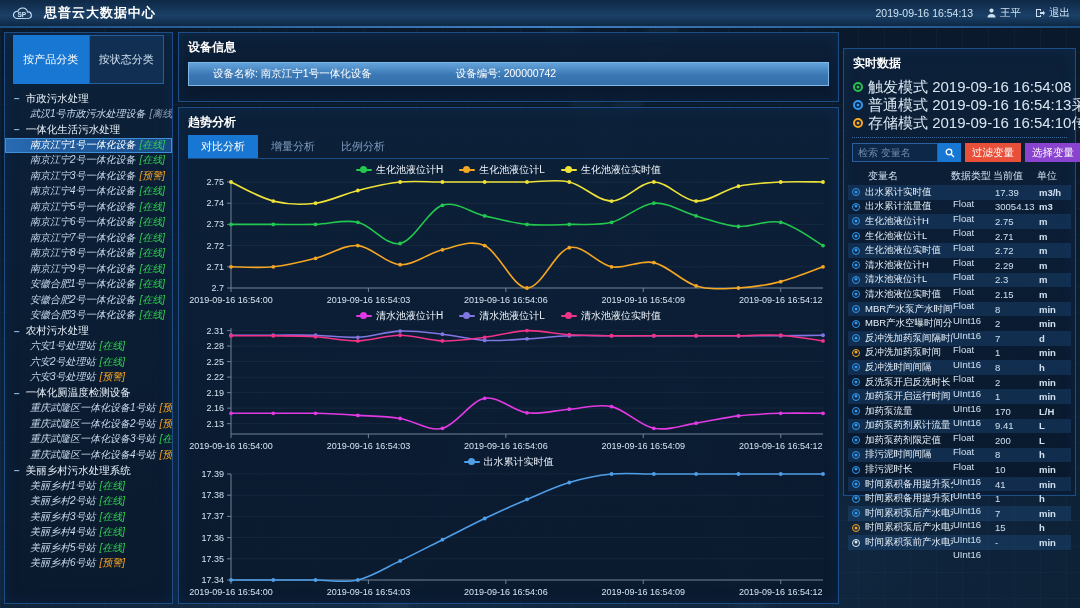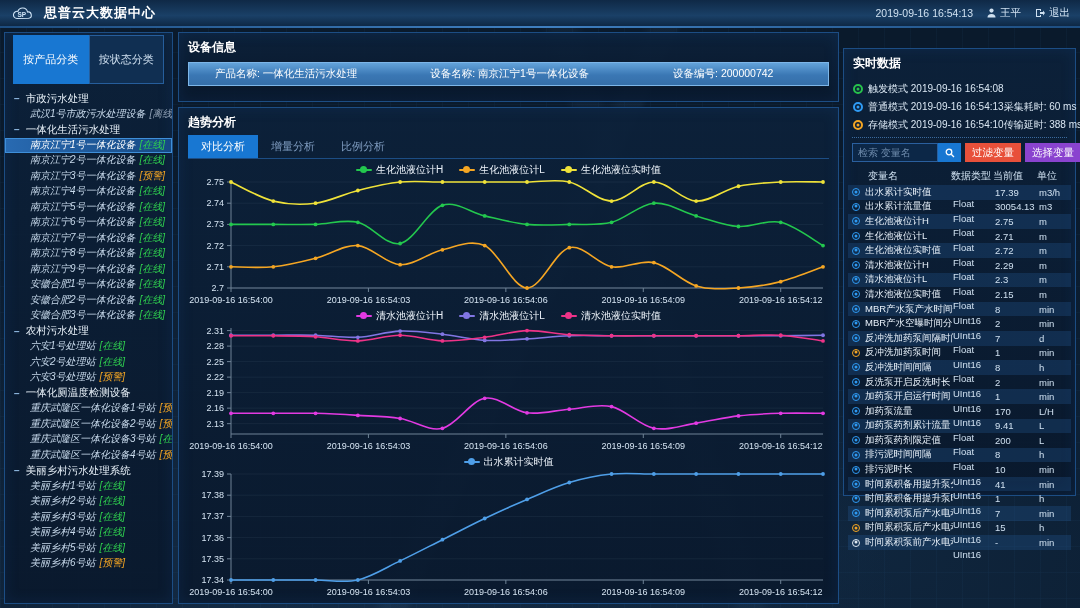--- a/index.html
+++ b/index.html
@@ -79,21 +79,21 @@
   .chart-block{margin-bottom:1px;}
   .legend{display:flex;justify-content:center;align-items:center;gap:16px;height:15px;}
   .legend-item{display:flex;align-items:center;gap:4px;cursor:pointer;}
   .legend-line{display:inline-block;width:16px;height:2px;border-radius:1px;position:relative;}
   .legend-dot{position:absolute;left:4px;top:-2.5px;width:7px;height:7px;border-radius:50%;}
   .legend-text{color:#eef4fb;font-size:10px;}
   .chart-svg{display:block;}
 
   
   .modes{padding:2px 9px 3px;}
-  .mode-row{display:flex;align-items:flex-end;height:18px;font-size:10px;color:#d9e6f2;}
+  .mode-row{display:flex;align-items:center;height:18px;font-size:15px;color:#d9e6f2;}
   .mode-left{display:flex;align-items:center;gap:5px;flex:1;white-space:nowrap;}
   .mode-metric{white-space:nowrap;color:#d9e6f2;}
   .ring{display:inline-block;width:10px;height:10px;border-radius:50%;border:2px solid;position:relative;flex:0 0 auto;}
   .ring::after{content:'';position:absolute;left:2px;top:2px;width:2px;height:2px;border-radius:50%;
     background:currentColor;box-shadow:0 0 0 .5px currentColor;}
   .ring.blue{color:#2f9bf4;border-color:#2f9bf4;}
   .ring.green{color:#27c24c;border-color:#27c24c;}
   .ring.orange{color:#f5a623;border-color:#f5a623;}
   .ring.white{color:#dfe9f2;border-color:#dfe9f2;}
   .dotted-sep{border-top:1px dotted #3a6a9e;margin:2px 8px 3px;}
@@ -115,21 +115,21 @@
   .vh-value{width:44px;}
   .vh-unit{width:30px;text-align:left;}
   .var-rows{padding:0 4px;}
   .var-row{display:flex;align-items:center;height:14.6px;padding:0 4px;font-size:9.5px;cursor:pointer;}
   .var-row.odd{background:rgba(36,88,148,.30);}
   .var-row .ring{width:8px;height:8px;border-width:1.5px;margin-right:5px;}
   .var-row .ring::after{left:1.6px;top:1.6px;}
   .vcol-name{flex:1;color:#e8f1fa;white-space:nowrap;overflow:hidden;}
   .vcol-type{width:42px;color:#cfe0f0;margin-top:23px;}
   .vcol-value{width:44px;color:#cfe0f0;}
-  .vcol-unit{width:28px;color:#cfe0f0;}
+  .vcol-unit{width:28px;color:#cfe0f0;font-weight:bold;}
 </style>
 </head>
 <body>
 
 <div class="bg-grid"></div>
 <div class="bg-deco"></div>
 
 <div class="top-header">
   <span class="logo">
     <svg width="26" height="17" viewBox="0 0 26 17">
@@ -288,24 +288,20 @@
         <span class="dev-name">美丽乡村6号站</span>
         <span class="st-warning">[预警]</span>
       </div>
     </div>
 </div>
 
 <div class="center-col">
   <div class="panel device-panel">
     <div class="panel-title">设备信息</div>
     <div class="info-bar">
-      <span class="info-field f1">
-        <span>产品名称:</span>
-        <span>一体化生活污水处理</span>
-      </span>
       <span class="info-field f2">
         <span>设备名称:</span>
         <span>南京江宁1号一体化设备</span>
       </span>
       <span class="info-field f3">
         <span>设备编号:</span>
         <span>200000742</span>
       </span>
     </div>
   </div>

